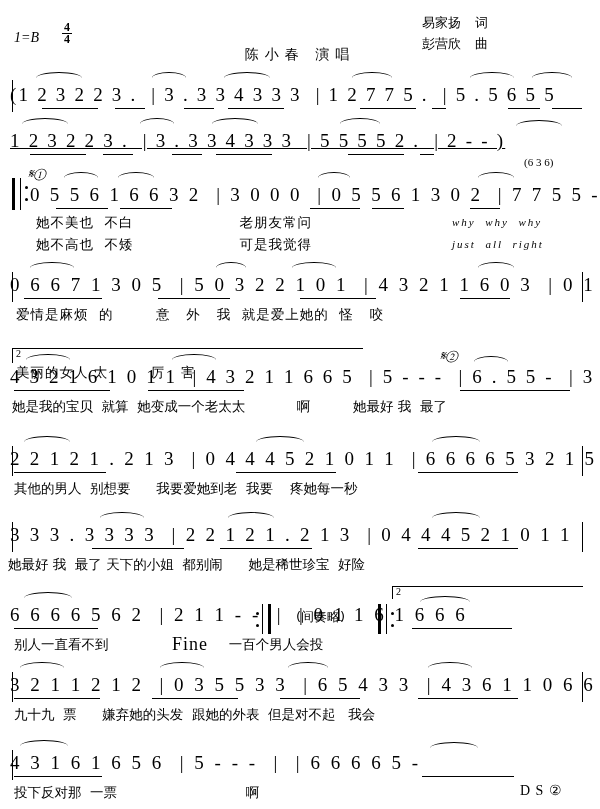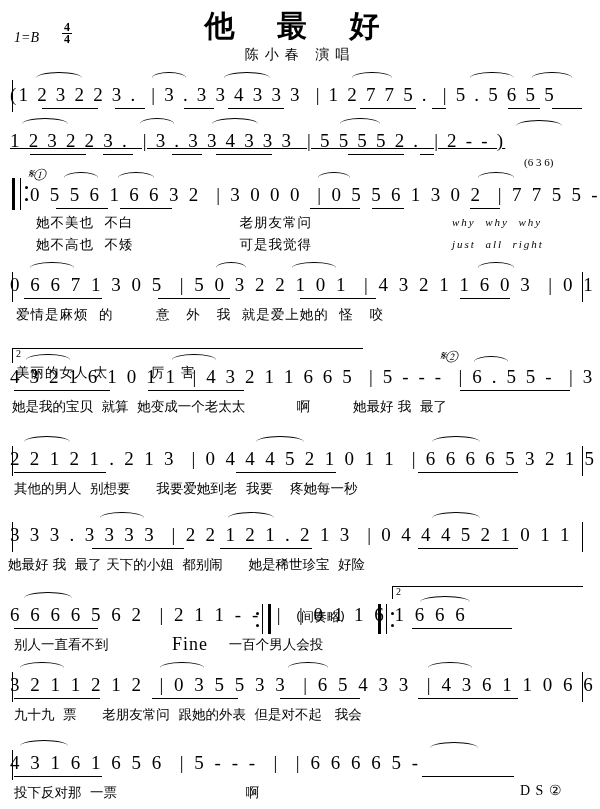--- a/index.html
+++ b/index.html
@@ -86,22 +86,25 @@
     position:absolute;font-size:14px;font-family:"Liberation Serif", serif;letter-spacing:1px;
   }
   .segno{position:absolute;font-size:13px;font-family:"Liberation Serif", serif;font-style:italic;}
   .tri{position:absolute;font-size:11px;font-family:"Liberation Serif", serif;}
 </style>
 </head>
 <body>
 
 <div class="sheet">
 
-  <div class="title">他 最 好</div>
   <div class="singer">陈小春  演唱</div>
+  <div class="credits">
+    <div><span>易家扬</span><span class="role">词</span></div>
+    <div><span>彭营欣</span><span class="role">曲</span></div>
+  </div>
   <div class="keysig">
     <span style="font-style:italic;font-size:14px;">1=B</span>
   </div>
   <div class="meter">
     <span class="top">4</span>
     <span class="bot">4</span>
   </div>
 
   <div class="line" style="top:72px;">
 
@@ -280,21 +283,21 @@
     <div class="notes" style="left:10px;top:12px;letter-spacing:3px;">3 2 1 1 2 1 2  | 0 3 5 5 3 3  | 6 5 4 3 3  | 4 3 6 1 1 0 6 6</div>
 
     <div class="beam" style="left:14px;top:36px;width:86px;"></div>
     <div class="beam" style="left:152px;top:36px;width:86px;"></div>
     <div class="beam" style="left:280px;top:36px;width:80px;"></div>
     <div class="beam" style="left:418px;top:36px;width:100px;"></div>
 
     <div class="bar" style="left:12px;top:10px;height:30px;"></div>
     <div class="bar" style="left:582px;top:10px;height:30px;"></div>
 
-    <div class="lyrics" style="left:14px;top:44px;letter-spacing:0px;">九十九  票      老朋友常问  跟她的外表  但是对不起   我会</div>
+    <div class="lyrics" style="left:14px;top:44px;letter-spacing:0px;">九十九  票      嫌弃她的头发  跟她的外表  但是对不起   我会</div>
   </div>
 
   <div class="line" style="top:738px;">
     <div class="slur" style="left:20px;top:2px;width:48px;"></div>
     <div class="slur" style="left:430px;top:4px;width:48px;"></div>
 
     <div class="notes" style="left:10px;top:14px;letter-spacing:3px;">4 3 1 6 1 6 5 6  | 5 - - -  |  | 6 6 6 6 5 -</div>
 
     <div class="beam" style="left:14px;top:38px;width:88px;"></div>
     <div class="beam" style="left:422px;top:38px;width:92px;"></div>

